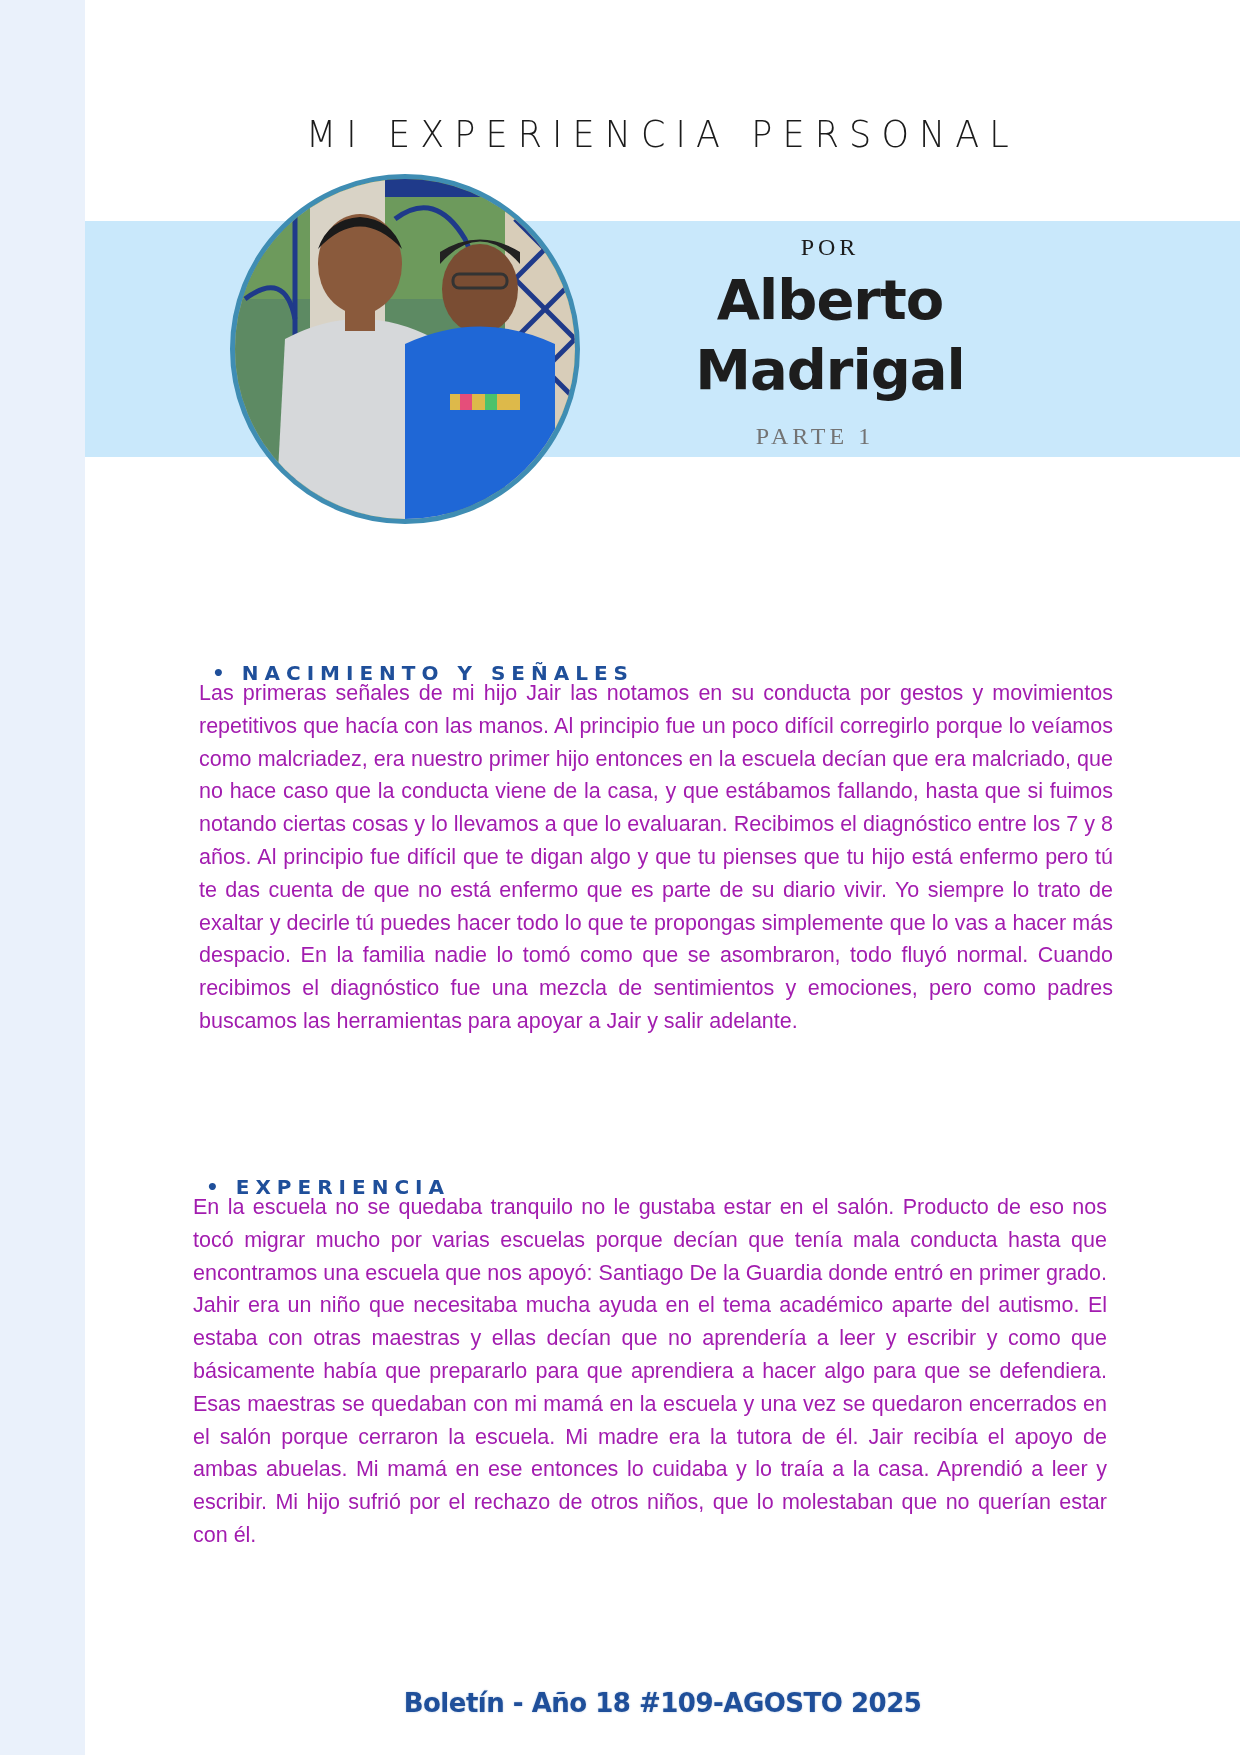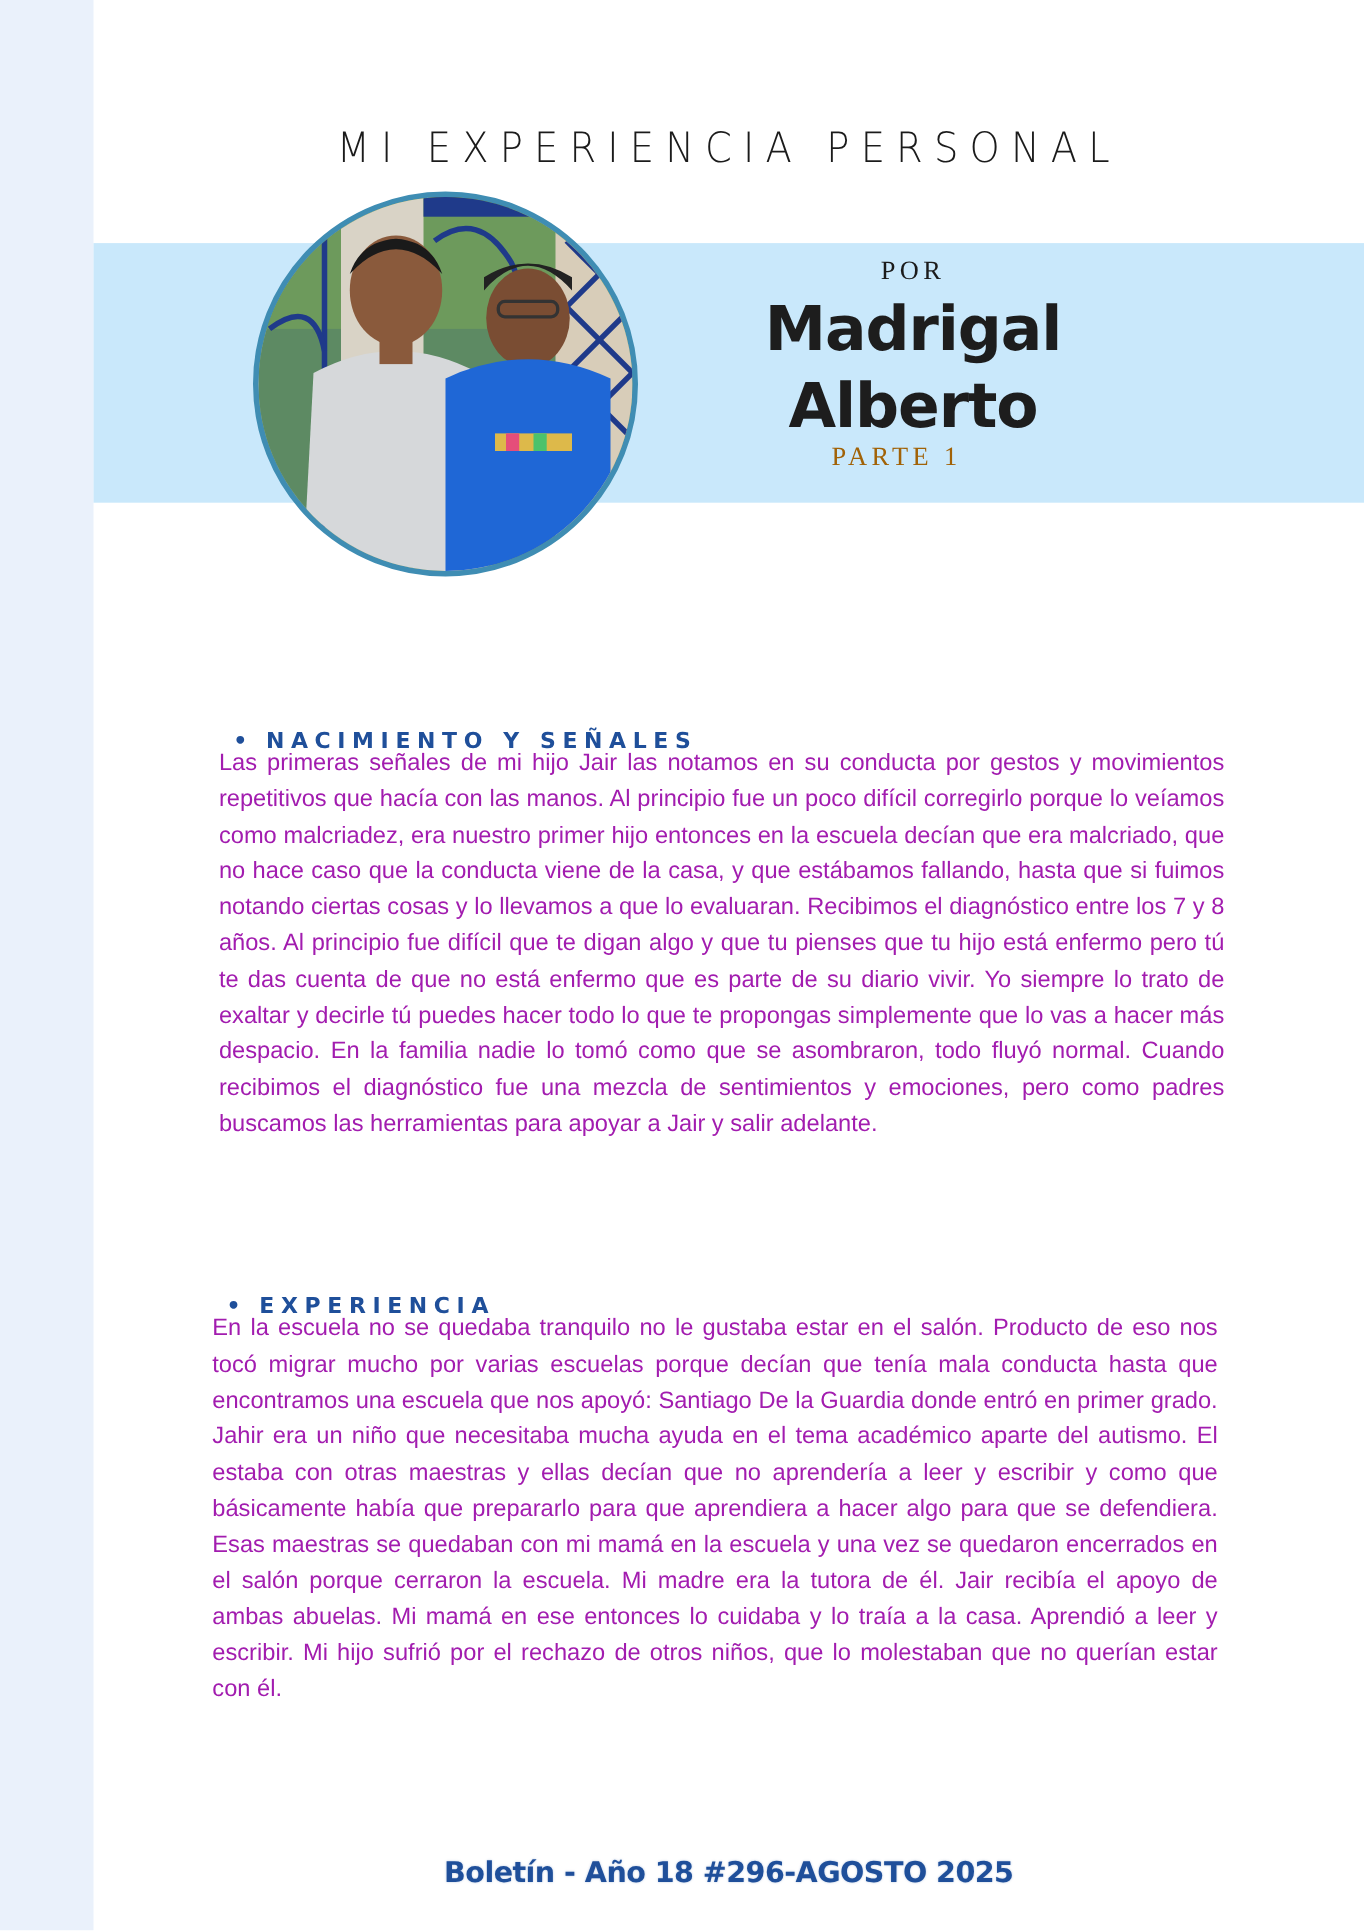--- a/index.html
+++ b/index.html
@@ -35,21 +35,21 @@
       font-family: "Liberation Serif", serif; font-size: 24px; letter-spacing: 4px;
       color: #1b1b1b; margin-top: 6px;
     }
     .author-name {
       font-family: "DejaVu Sans", sans-serif; font-weight: bold;
       font-size: 56px; line-height: 62px; color: #1d1d1d; margin-top: 8px;
       letter-spacing: -1px;
     }
     .part-label {
       font-family: "Liberation Serif", serif; font-size: 24px; letter-spacing: 4px;
-      color: #a16207; margin-top: 2px; margin-left: -30px;
+      color: #737373; margin-top: 22px; margin-left: -30px;
     }
     .section-heading {
       position: absolute; font-family: "DejaVu Sans", sans-serif; font-weight: bold;
       font-size: 20px; letter-spacing: 6px; color: #1f4f9a; margin-top: 37px;
     }
     .section-heading .bullet { margin-right: 4px; letter-spacing: 0; }
     .body-text {
       position: absolute; font-family: "Liberation Sans", sans-serif;
       font-size: 21.5px; line-height: 32.8px; color: #a21caf;
       text-align: justify; width: 914px;
@@ -97,32 +97,32 @@
     <rect x="218" y="95" width="54" height="14" rx="6" fill="none" stroke="#333" stroke-width="3"></rect>
     <path d="M170 165 q75 -35 150 0 l0 175 l-150 0z" fill="#1f67d6"></path>
     <rect x="215" y="215" width="70" height="16" fill="#f2c23b" opacity="0.9"></rect>
     <rect x="225" y="215" width="12" height="16" fill="#e54e7a"></rect>
     <rect x="250" y="215" width="12" height="16" fill="#4cc26b"></rect>
   </svg>
 </div>
 
 <div class="by-block">
   <div class="by-label">POR</div>
+  <div class="author-name">Alberto</div>
   <div class="author-name">Madrigal</div>
-  <div class="author-name">Alberto</div>
   <div class="part-label">PARTE 1</div>
 </div>
 
 <div class="section-heading" style="left:212px; top:624px;">
   <span class="bullet">•</span>
   <span>NACIMIENTO Y SEÑALES</span>
 </div>
 
 <div class="body-text" style="left:199px; top:677px;">Las primeras señales de mi hijo Jair las notamos en su conducta por gestos y movimientos repetitivos que hacía con las manos. Al principio fue un poco difícil corregirlo porque lo veíamos como malcriadez, era nuestro primer hijo entonces en la escuela decían que era malcriado, que no hace caso que la conducta viene de la casa, y que estábamos fallando, hasta que si fuimos notando ciertas cosas y lo llevamos a que lo evaluaran. Recibimos el diagnóstico entre los 7 y 8 años. Al principio fue difícil que te digan algo y que tu pienses que tu hijo está enfermo pero tú te das cuenta de que no está enfermo que es parte de su diario vivir. Yo siempre lo trato de exaltar y decirle tú puedes hacer todo lo que te propongas simplemente que lo vas a hacer más despacio. En la familia nadie lo tomó como que se asombraron, todo fluyó normal. Cuando recibimos el diagnóstico fue una mezcla de sentimientos y emociones, pero como padres buscamos las herramientas para apoyar a Jair y salir adelante.</div>
 
 <div class="section-heading" style="left:206px; top:1138px;">
   <span class="bullet">•</span>
   <span>EXPERIENCIA</span>
 </div>
 
 <div class="body-text" style="left:193px; top:1191px;">En la escuela no se quedaba tranquilo no le gustaba estar en el salón. Producto de eso nos tocó migrar mucho por varias escuelas porque decían que tenía mala conducta hasta que encontramos una escuela que nos apoyó: Santiago De la Guardia donde entró en primer grado. Jahir era un niño que necesitaba mucha ayuda en el tema académico aparte del autismo. El estaba con otras maestras y ellas decían que no aprendería a leer y escribir y como que básicamente había que prepararlo para que aprendiera a hacer algo para que se defendiera. Esas maestras se quedaban con mi mamá en la escuela y una vez se quedaron encerrados en el salón porque cerraron la escuela. Mi madre era la tutora de él. Jair recibía el apoyo de ambas abuelas. Mi mamá en ese entonces lo cuidaba y lo traía a la casa. Aprendió a leer y escribir. Mi hijo sufrió por el rechazo de otros niños, que lo molestaban que no querían estar con él.</div>
 
-<div class="footer">Boletín - Año 18 #296-AGOSTO 2025</div>
+<div class="footer">Boletín - Año 18 #109-AGOSTO 2025</div>
 
 </body></html>

